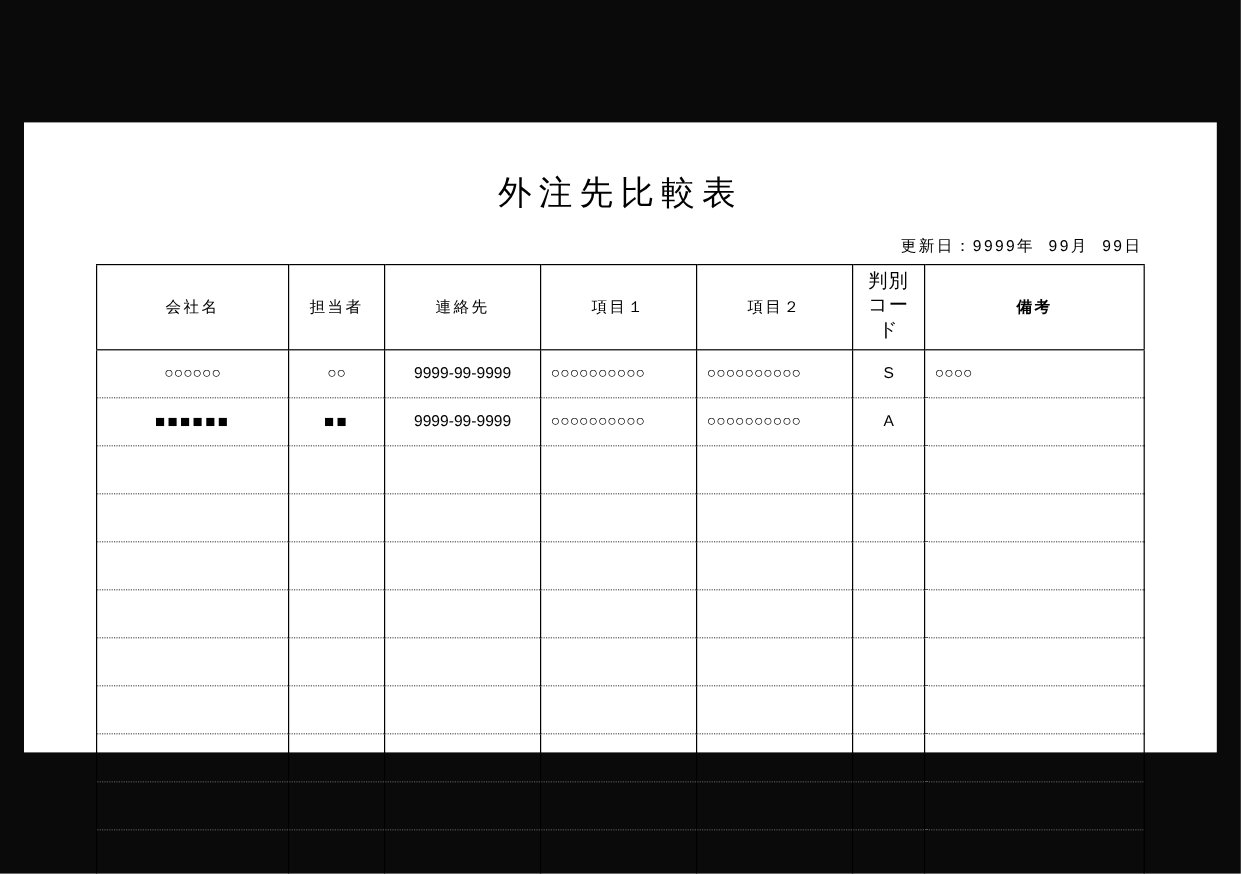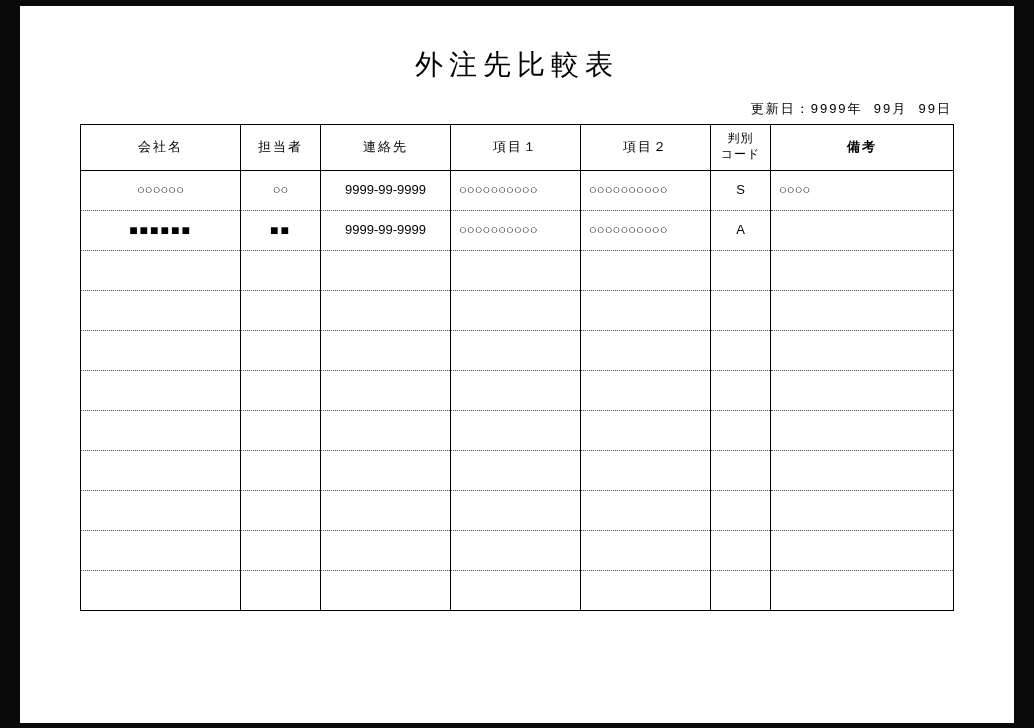--- a/index.html
+++ b/index.html
@@ -6,21 +6,21 @@
   html, body { width: 1034px; height: 728px; }
   body {
     background: #0a0a0a;
     font-family: "Hiragino Sans", "Yu Gothic", "Meiryo", sans-serif;
     display: flex;
     align-items: center;
     justify-content: center;
   }
   .page {
     width: 994px;
-    height: 717px;
+    height: 525px;
     background: #ffffff;
     padding: 40px 60px 40px 60px;
     position: relative;
   }
   .title {
     text-align: center;
     font-size: 28px;
     font-weight: 400;
     letter-spacing: 6px;
     margin-bottom: 16px;
@@ -47,21 +47,21 @@
     padding: 4px 6px;
     overflow: hidden;
   }
   thead th {
     border-top: 1.5px solid #000;
     border-bottom: 1px solid #000;
     height: 46px;
     letter-spacing: 2px;
   }
   thead th.small-head {
-    font-size: 12px;
+    font-size: 16px;
     line-height: 1.3;
     letter-spacing: 1px;
   }
   tbody td {
     border-bottom: 1px dotted #555;
     height: 40px;
     line-height: 1.3;
     word-break: break-all;
   }
   tbody tr:last-child td {

